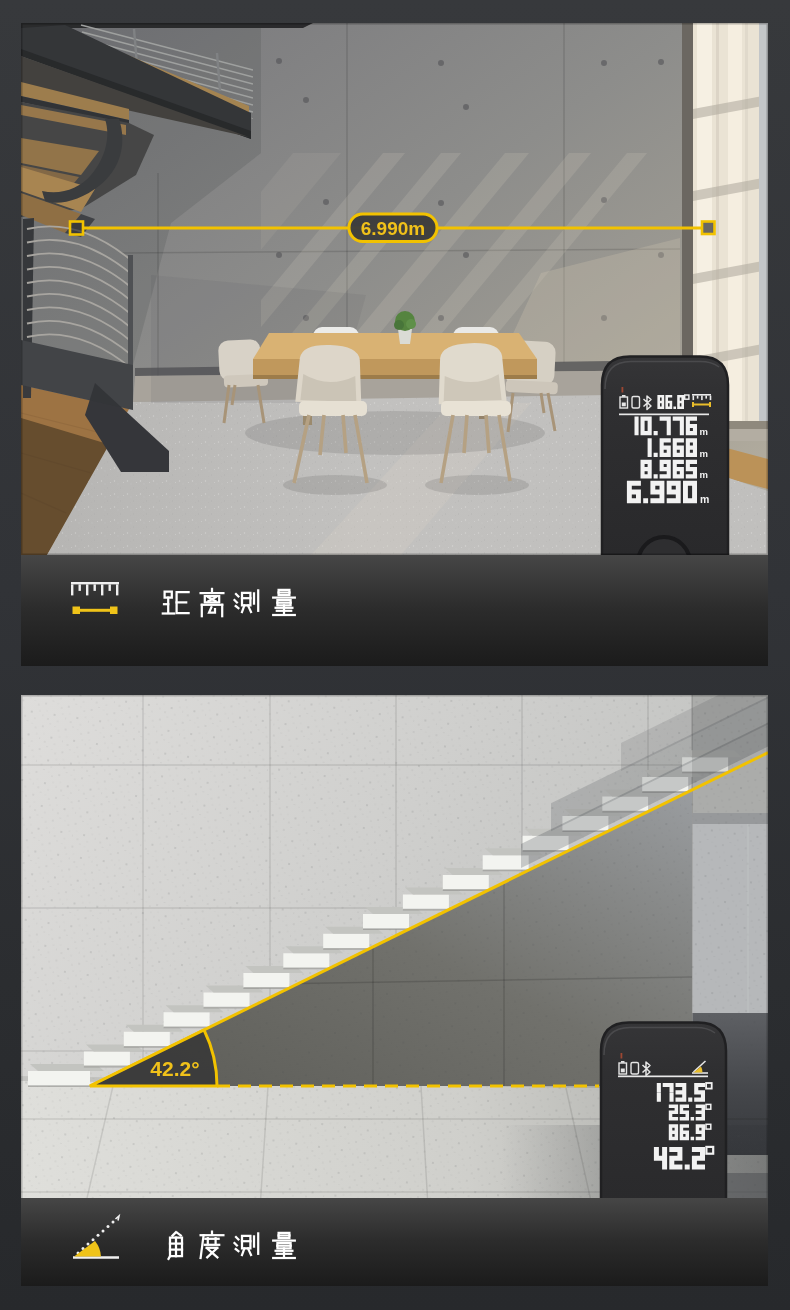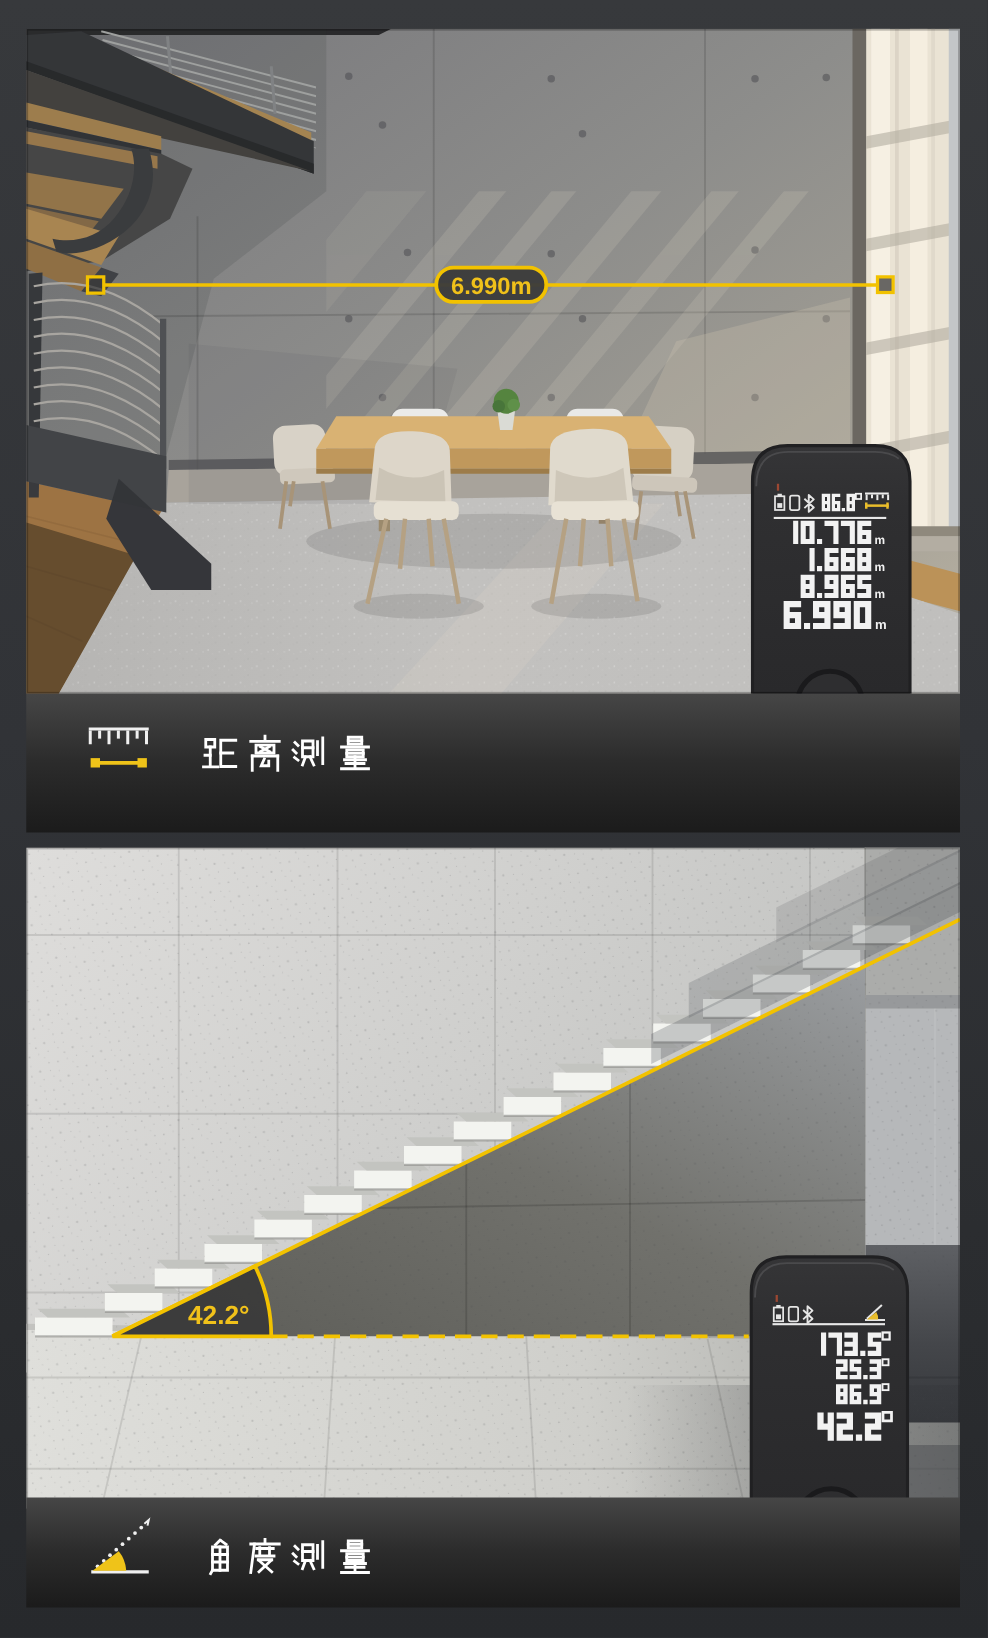--- a/index.html
+++ b/index.html
@@ -301,21 +301,21 @@
           <path d="M28,49 H72"></path>
           <path d="M22,66 H78"></path>
           <path d="M26,76 H74"></path>
           <path d="M50,58 V86"></path>
           <path d="M14,90 H86"></path>
         </g>
       </g>
     </svg>
 </div>
 
-<div class="panel" style="top:678px;width:747px;height:529px;">
+<div class="panel" style="top:695px;width:747px;height:529px;">
 <svg width="747" height="529" viewBox="0 0 747 529">
       <defs>
 <linearGradient id="wall2" x1="0" y1="0" x2="1" y2="0.35">
  <stop offset="0" stop-color="#dedddb"></stop>
           <stop offset="0.55" stop-color="#cfcfcd"></stop>
  <stop offset="1" stop-color="#c0c1bf"></stop>
 </linearGradient>
 <linearGradient id="uwall" x1="0" y1="1" x2="1" y2="0">
  <stop offset="0" stop-color="#5c5c57"></stop>
           <stop offset="0.5" stop-color="#71716c"></stop>

